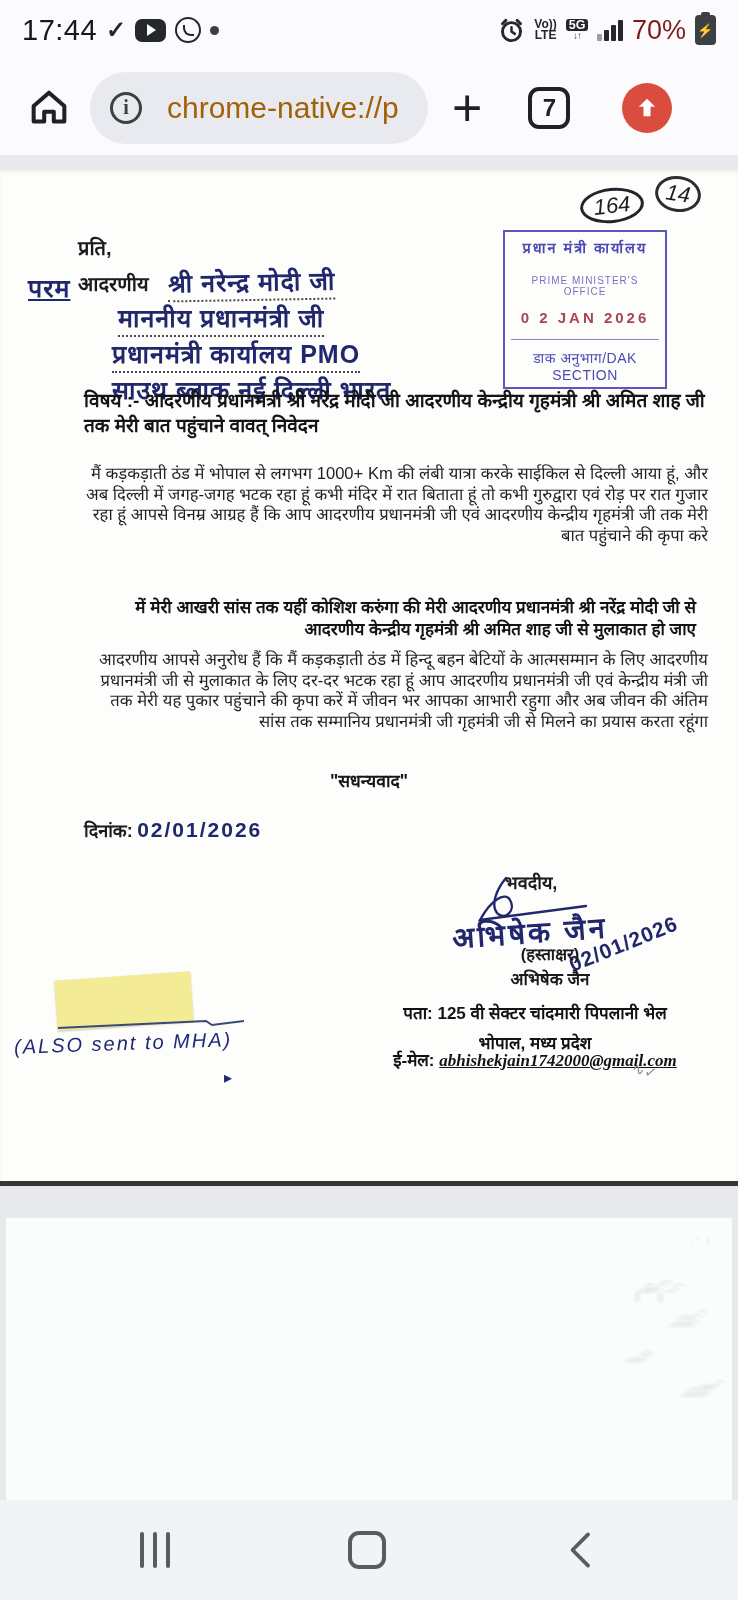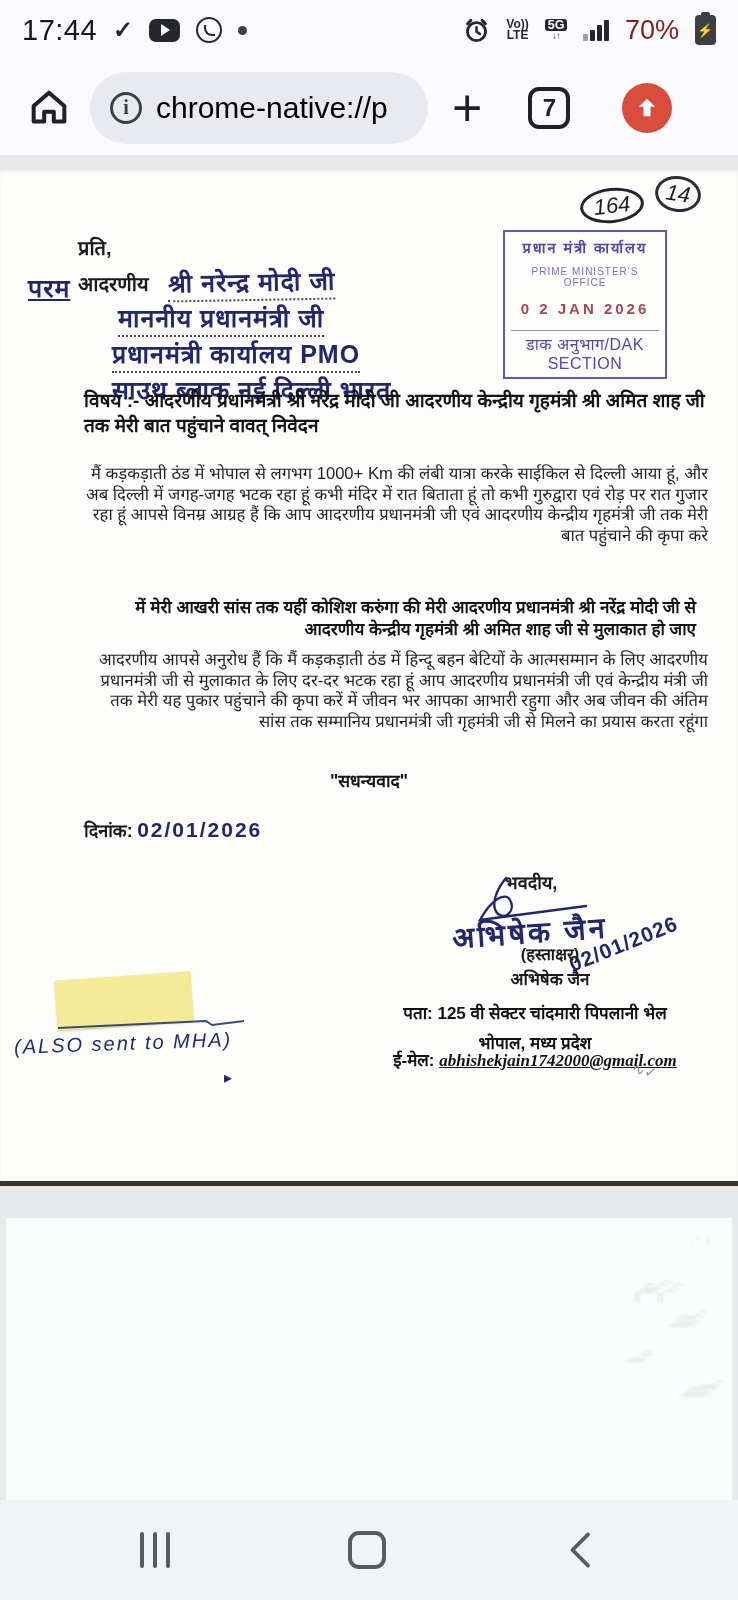--- a/index.html
+++ b/index.html
@@ -3,21 +3,21 @@
 <meta charset="utf-8">
 <style>
   * { margin:0; padding:0; box-sizing:border-box; }
   html,body { background:#888; }
   body { font-family:"Liberation Sans", sans-serif; }
   .phone { position:relative; width:738px; height:1600px; margin:0 auto; background:#fbfbfd; overflow:hidden; }
 
   
   .status-bar { position:absolute; top:0; left:0; width:738px; height:60px; background:#fbfbfd;
     display:flex; align-items:center; justify-content:space-between; padding:0 22px; }
-  .sb-left, .sb-right { display:flex; align-items:center; gap:16px; }
+  .sb-left, .sb-right { display:flex; align-items:center; gap:9px; }
   .sb-time { font-size:29px; color:#15181c; letter-spacing:.5px; }
   .sb-check { font-size:24px; font-weight:bold; color:#24272b; }
   .yt-icon { width:31px; height:23px; background:#24272b; border-radius:7px; display:flex; align-items:center; justify-content:center; }
   .yt-icon span { width:0; height:0; border-left:9px solid #fbfbfd; border-top:6px solid transparent; border-bottom:6px solid transparent; margin-left:2px; }
   .wa-icon { width:26px; height:26px; border:2.6px solid #24272b; border-radius:50%; position:relative; }
   .wa-icon::after { content:""; position:absolute; left:6px; top:6px; width:9px; height:9px; border:2.4px solid #24272b; border-right:none; border-top:none; border-radius:0 0 0 8px; }
   .sb-dot { width:9px; height:9px; background:#3c4045; border-radius:50%; }
   .volte { display:flex; flex-direction:column; align-items:center; line-height:11px; }
   .volte b { font-size:12px; color:#24272b; }
   .badge5g { display:flex; flex-direction:column; align-items:center; line-height:10px; }
@@ -35,21 +35,21 @@
   .battery span { color:#fff; font-size:13px; }
 
   
   .toolbar { position:absolute; top:60px; left:0; width:738px; height:95px; background:#fbfbfd;
     display:flex; align-items:center; }
   .home-btn { margin-left:26px; }
   .omnibox { margin-left:18px; width:338px; height:72px; background:#e8eaef; border-radius:36px;
     display:flex; align-items:center; padding:0 20px; overflow:hidden; }
   .info-icon { flex:0 0 auto; width:32px; height:32px; border:3px solid #3c4043; border-radius:50%;
     display:flex; align-items:center; justify-content:center; font-size:20px; font-weight:bold; color:#3c4043; font-family:"Liberation Serif", serif; }
-  .url-text { margin-left:14px; font-size:30px; color:#000000; white-space:nowrap; }
+  .url-text { margin-left:25px; font-size:30px; color:#a16207; white-space:nowrap; }
   .plus-btn { margin-left:24px; font-size:52px; font-weight:300; color:#202124; line-height:52px; }
   .tab-btn { margin-left:46px; width:42px; height:42px; border:4px solid #202124; border-radius:11px;
     display:flex; align-items:center; justify-content:center; font-size:24px; font-weight:bold; color:#202124; }
   .update-btn { margin-left:52px; width:50px; height:50px; background:#da4c3d; border-radius:50%;
     display:flex; align-items:center; justify-content:center; }
 
   
   .viewport { position:absolute; top:155px; left:0; width:738px; height:1345px; background:#e7e9ec; overflow:hidden; }
   .page1 { position:absolute; top:15px; left:0; width:738px; height:1016px; background:#fdfdfb;
     border-bottom:5px solid #38362f; box-shadow:inset 0 2px 3px rgba(0,0,0,.06); }
@@ -57,23 +57,23 @@
 
   .hindi-print { color:#1b1b1d; }
   .hw { color:#20276d; } 
   .abs { position:absolute; }
 
   .oval-num { border:3px solid #2c2c33; border-radius:50%; color:#1d1d24;
     display:flex; align-items:center; justify-content:center; font-size:22px; font-style:italic; }
 
   .stamp { border:2.5px solid #5b59ba; color:#4d4ab4; text-align:center; padding:5px 6px 4px; background:rgba(255,255,255,.2); }
   .stamp .s1 { font-size:14.5px; font-weight:bold; letter-spacing:2px; }
-  .stamp .s2 { font-size:10px; letter-spacing:1px; color:#7572c4; margin-top:9px; }
+  .stamp .s2 { font-size:10px; letter-spacing:1px; color:#7572c4; margin-top:18px; }
   .stamp .sdate { font-size:15px; font-weight:bold; color:#a84655; letter-spacing:3px; margin:12px 0 13px; }
-  .stamp .s3 { font-size:16px; letter-spacing:.5px; border-top:1px solid #8b89cc; padding-top:2px; }
+  .stamp .s3 { font-size:14px; letter-spacing:.5px; border-top:1px solid #8b89cc; padding-top:8px; }
 
   .addr-hw { font-size:25px; font-weight:bold; letter-spacing:1px; }
   .dotted-u { border-bottom:2px dotted #474752; padding-bottom:1px; }
 
   .subject { width:628px; font-size:19px; font-weight:bold; line-height:25px; color:#141416; }
   .para { width:624px; font-size:16.6px; line-height:20.6px; color:#1f1f22; font-weight:500;text-align:right; }
   .para.bold { font-weight:bold; color:#141416; font-size:17px; line-height:21.5px; width:612px; }
   .thanks { font-size:17.5px; font-weight:bold; color:#17171a; }
 
   .sticky { background:#f3eb95; box-shadow:0 1px 2px rgba(120,110,30,.35); }

